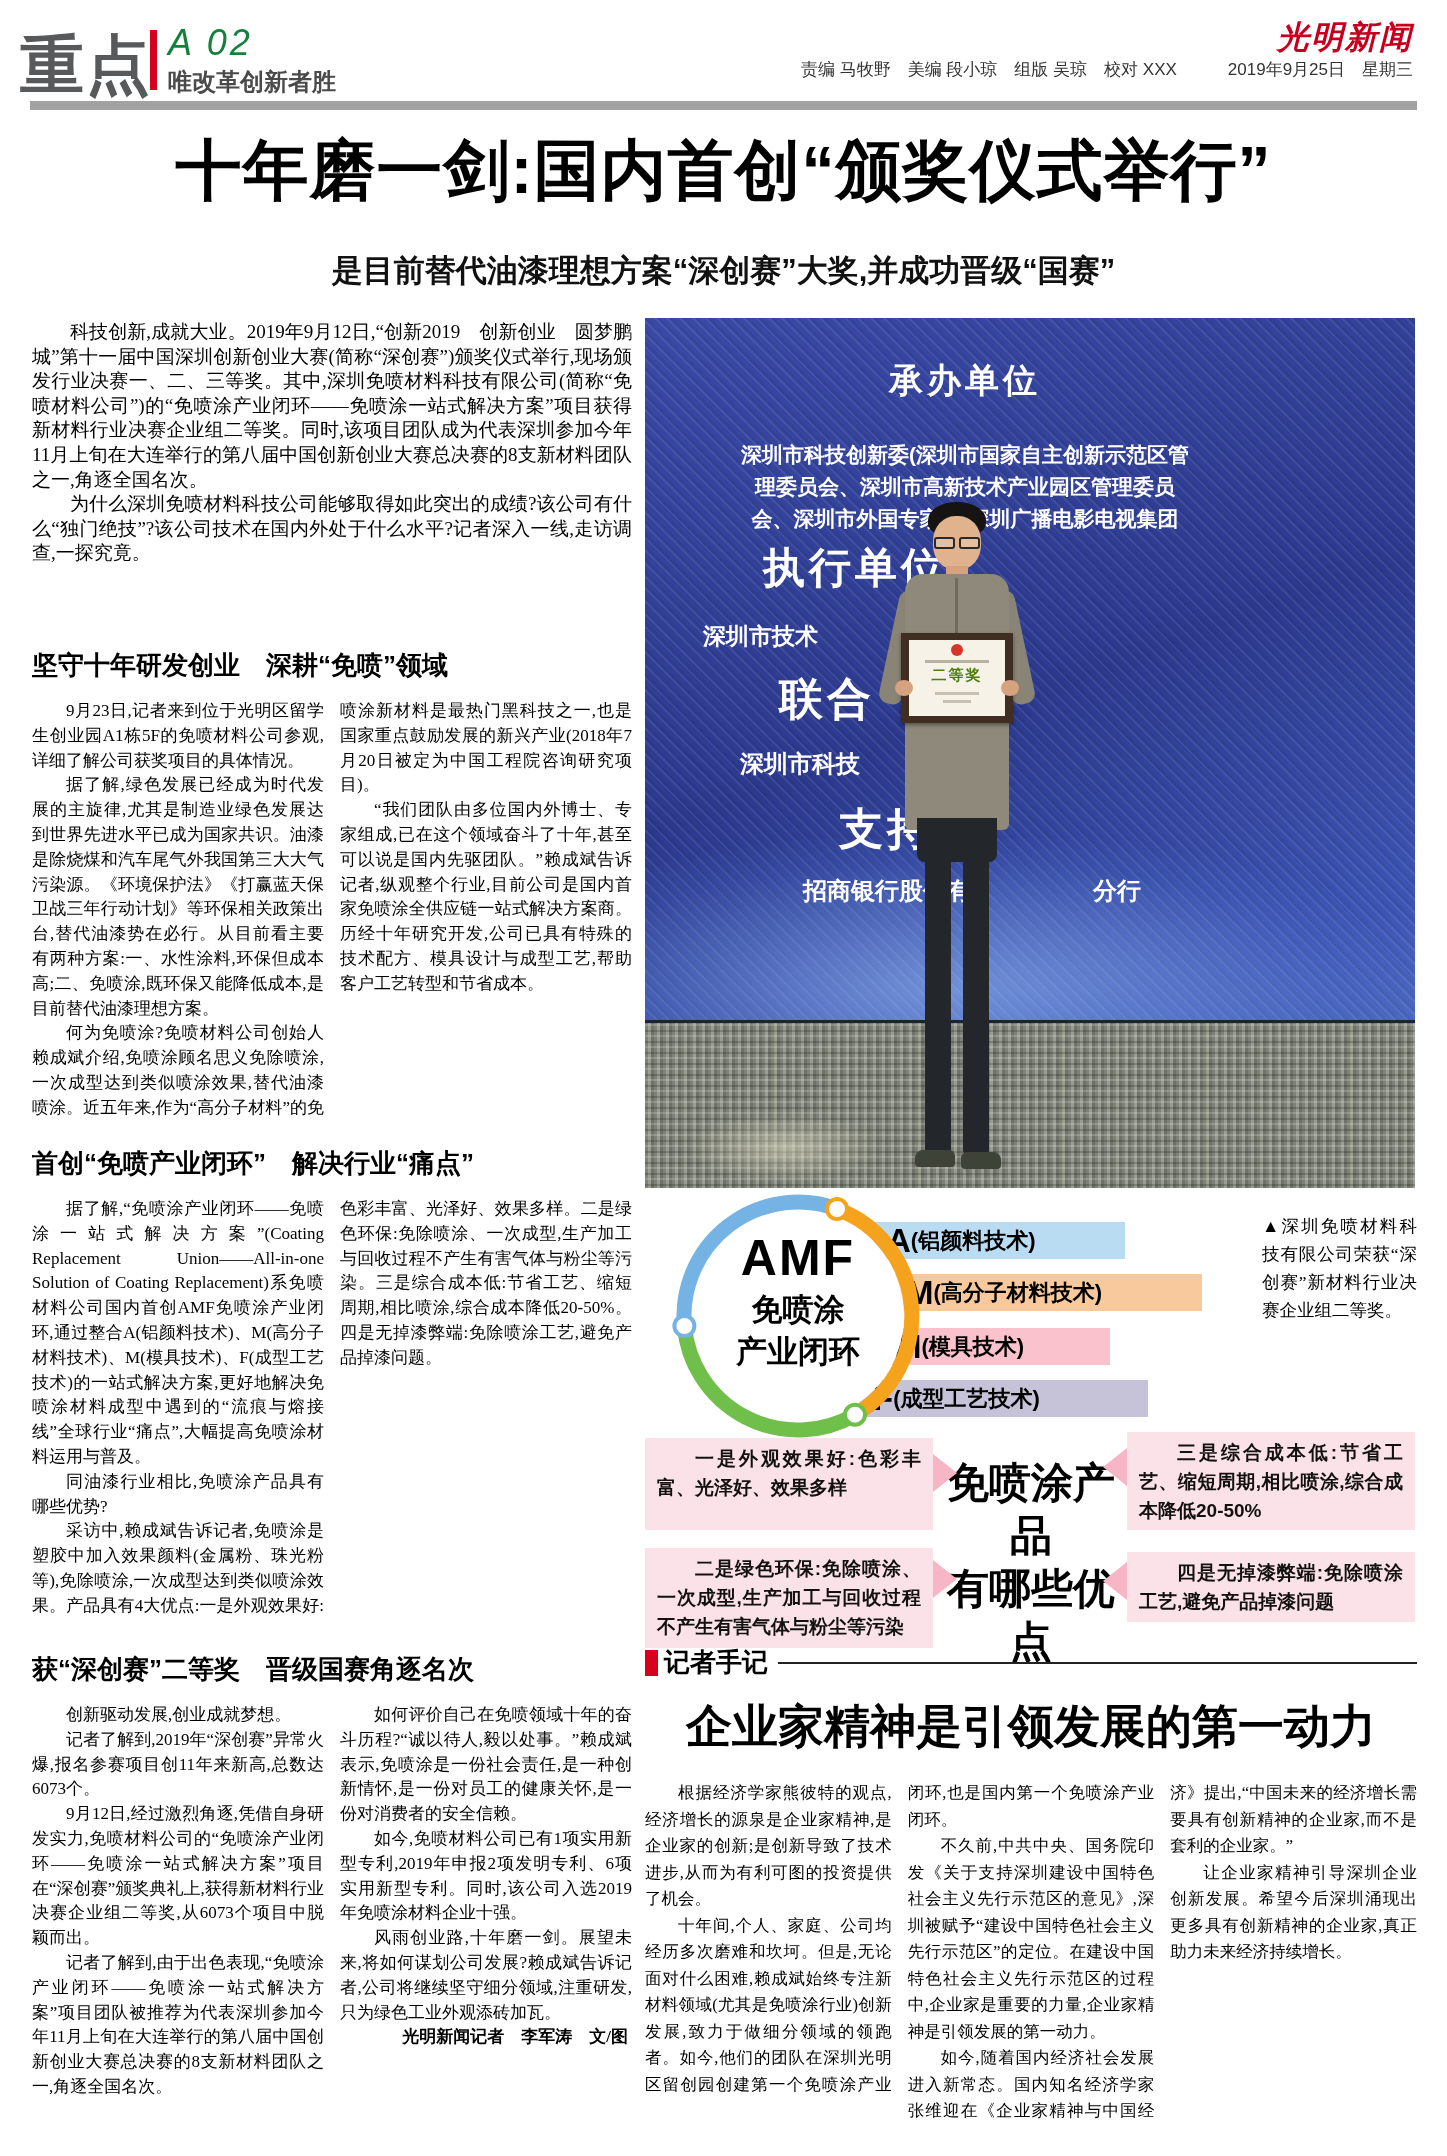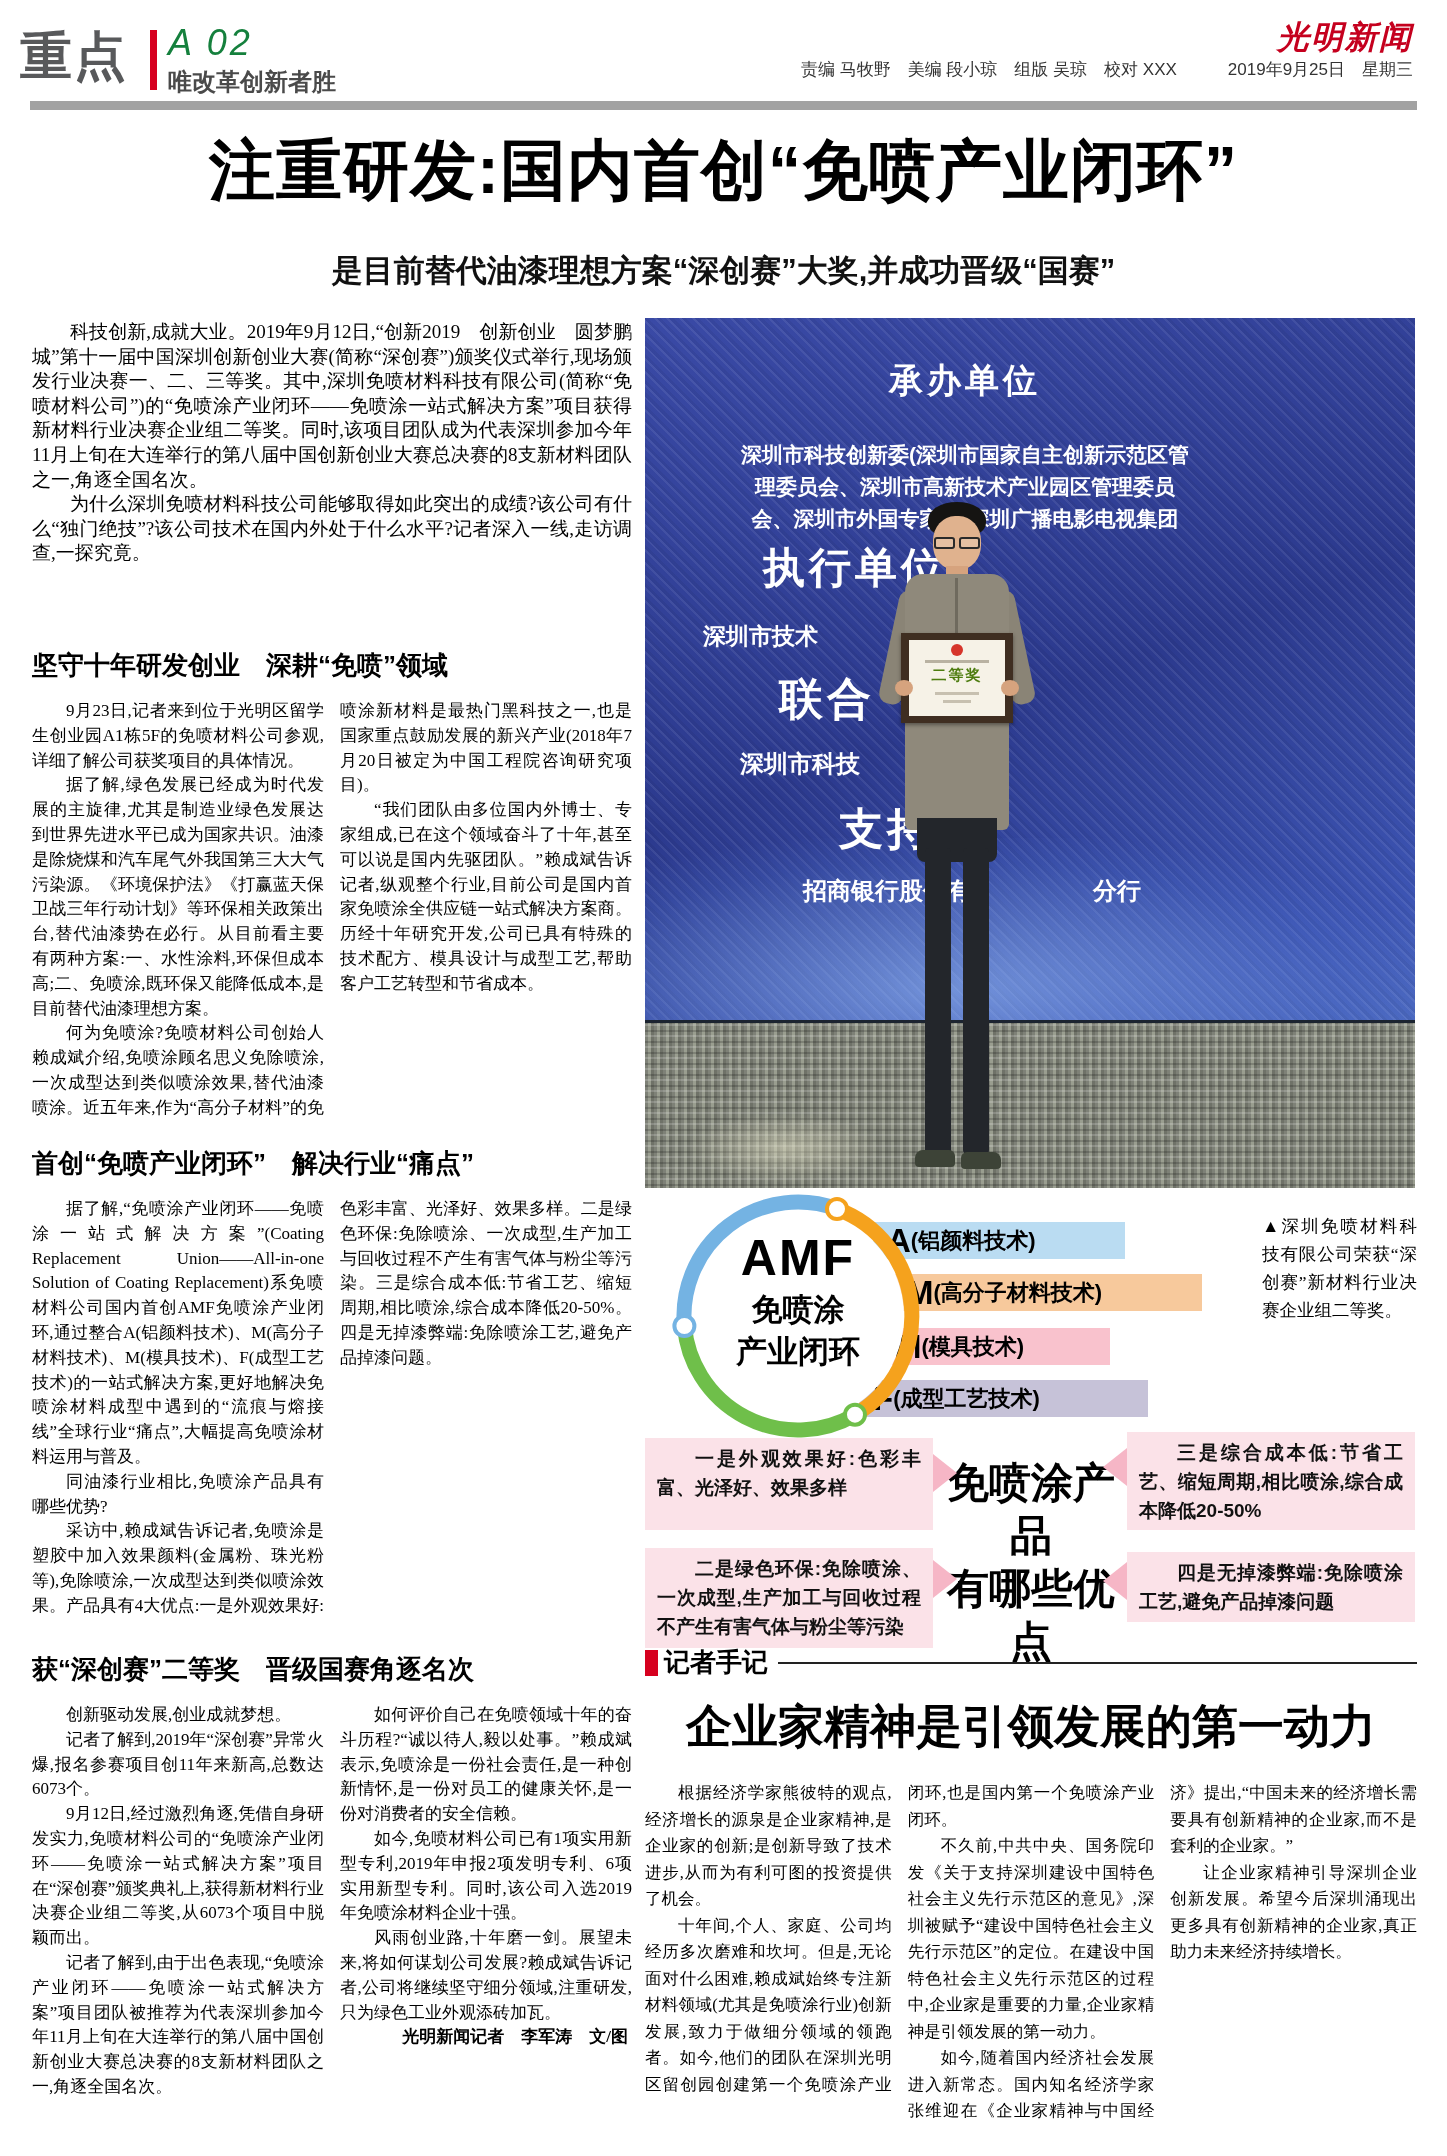--- a/index.html
+++ b/index.html
@@ -1,20 +1,20 @@
 <!DOCTYPE html>
 <html><head>
 <meta charset="utf-8">
 <style>
   html,body{margin:0;padding:0;background:#e9e9e9;}
   .page{position:relative;width:1447px;height:2156px;background:#ffffff;margin:0 auto;overflow:hidden;
         font-family:"Liberation Serif","DejaVu Serif",serif;color:#000;}
   
   .kicker{position:absolute;left:20px;top:22px;font-family:"Liberation Sans","DejaVu Sans",sans-serif;
-          font-weight:900;font-size:52px;color:#58595b;letter-spacing:2px;}
+          font-weight:900;font-size:64px;color:#58595b;letter-spacing:2px;}
   .kicker-bar{position:absolute;left:150px;top:30px;width:7px;height:60px;background:#d6001f;}
   .page-no{position:absolute;left:168px;top:22px;font-family:"Liberation Sans",sans-serif;
            font-size:36px;color:#15803d;letter-spacing:3px;font-style:italic;}
   .kicker-slogan{position:absolute;left:168px;top:66px;font-family:"Liberation Sans",sans-serif;
            font-weight:bold;font-size:24px;color:#4a4a4a;}
   .masthead{position:absolute;right:34px;top:16px;font-family:"Liberation Serif",serif;
            font-weight:900;font-style:italic;font-size:32px;color:#c5001e;letter-spacing:2px;}
   .staffline{position:absolute;right:34px;top:58px;font-family:"Liberation Sans",sans-serif;
            font-size:17px;color:#333;}
   .gray-rule{position:absolute;left:30px;top:101px;width:1387px;height:9px;background:#a2a2a2;}
@@ -140,21 +140,21 @@
 <div class="page">
 
   <div class="kicker">重点</div>
   <div class="kicker-bar"></div>
   <div class="page-no">A 02</div>
   <div class="kicker-slogan">唯改革创新者胜</div>
   <div class="masthead">光明新闻</div>
   <div class="staffline">责编 马牧野　美编 段小琼　组版 吴琼　校对 XXX　　　2019年9月25日　星期三</div>
   <div class="gray-rule"></div>
 
-  <div class="headline">注重研发:国内首创“免喷产业闭环”</div>
+  <div class="headline">十年磨一剑:国内首创“颁奖仪式举行”</div>
   <div class="subheadline">是目前替代油漆理想方案“深创赛”大奖,并成功晋级“国赛”</div>
 
   <div class="intro">
     <p>科技创新,成就大业。2019年9月12日,“创新2019　创新创业　圆梦鹏城”第十一届中国深圳创新创业大赛(简称“深创赛”)颁奖仪式举行,现场颁发行业决赛一、二、三等奖。其中,深圳免喷材料科技有限公司(简称“免喷材料公司”)的“免喷涂产业闭环——免喷涂一站式解决方案”项目获得新材料行业决赛企业组二等奖。同时,该项目团队成为代表深圳参加今年11月上旬在大连举行的第八届中国创新创业大赛总决赛的8支新材料团队之一,角逐全国名次。</p>
     <p>为什么深圳免喷材料科技公司能够取得如此突出的成绩?该公司有什么“独门绝技”?该公司技术在国内外处于什么水平?记者深入一线,走访调查,一探究竟。</p>
   </div>
 
   <div class="section" id="sec1">
     <h2 class="sec-h">坚守十年研发创业　深耕“免喷”领域</h2>
     <div class="sec-body">

